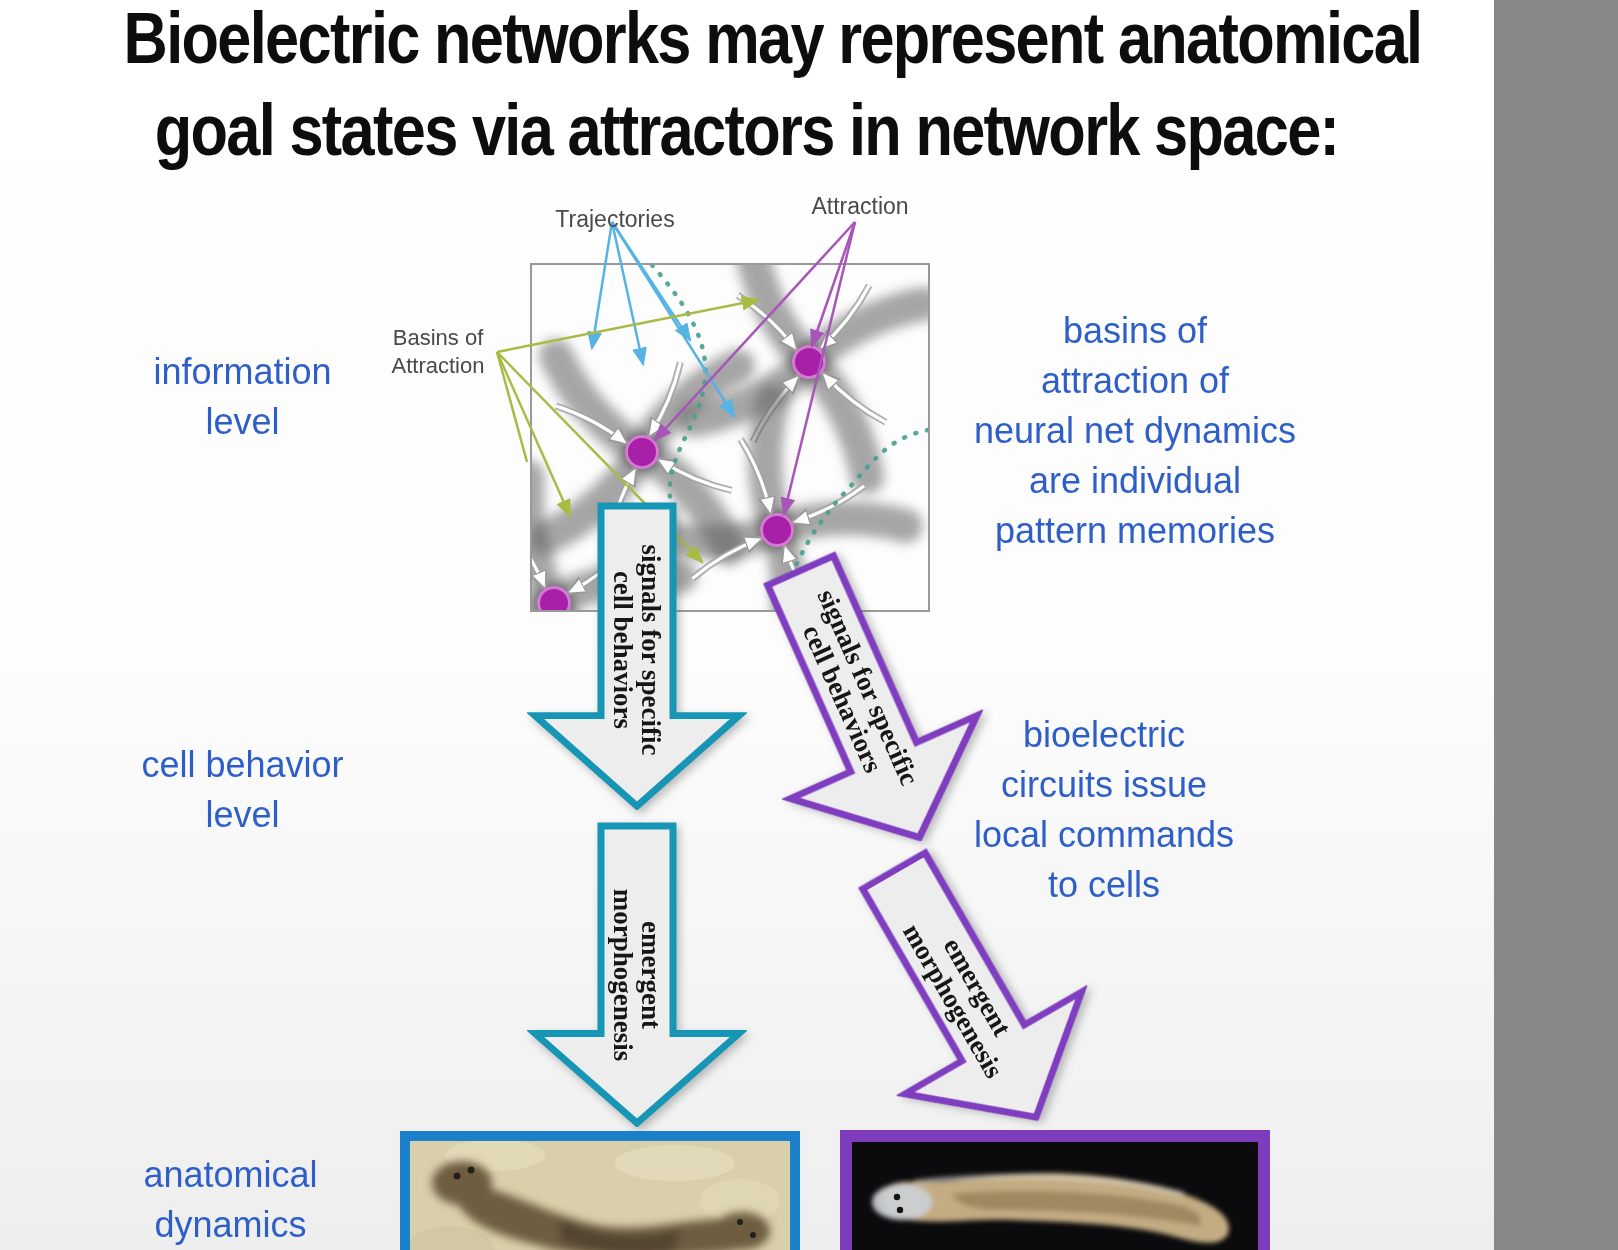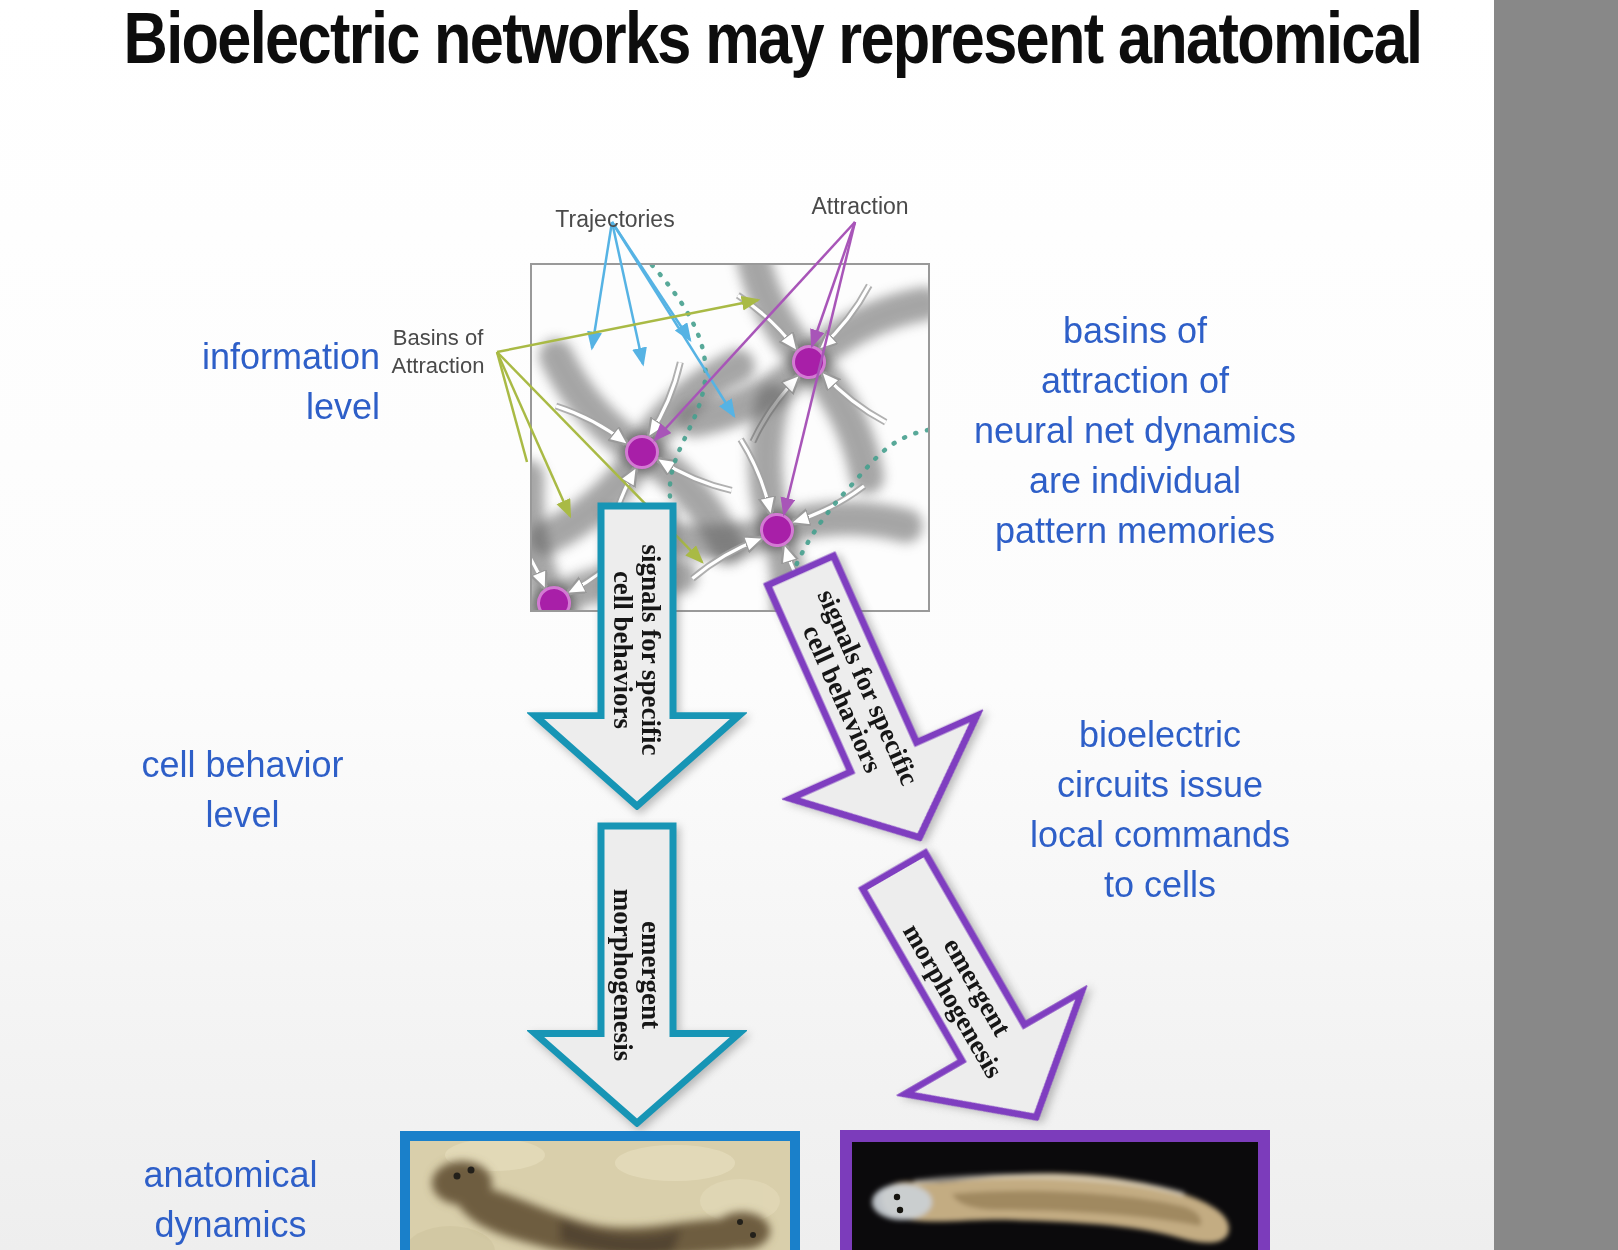--- a/index.html
+++ b/index.html
@@ -13,25 +13,25 @@
   .title .tline{display:block;height:92px;line-height:96px;white-space:nowrap;}
   .title .tline span{display:inline-block;transform:scaleX(.84);transform-origin:center;
     font-size:73px;font-weight:bold;letter-spacing:-2px;}
   
   .glabel{position:absolute;color:var(--label-gray);font-size:23px;text-align:center;white-space:pre-line;line-height:28px;}
   #lbl-trajectories{left:515px;top:193px;width:200px;margin-top:12px;}
   #lbl-attractors{left:770px;top:192px;width:180px;}
   #lbl-basins{left:378px;top:324px;width:120px;font-size:22px;}
   
   .blabel{position:absolute;color:var(--blue);font-size:36px;line-height:50px;text-align:center;white-space:pre-line;}
-  #lbl-info{left:105px;top:332px;width:275px;text-align:right;}
+  #lbl-info{left:105px;top:347px;width:275px;}
   #lbl-cell{left:105px;top:740px;width:275px;text-align:center;}
   #lbl-anat{left:93px;top:1150px;width:275px;}
   #note1{left:950px;top:306px;width:370px;}
-  #note2{left:975px;top:710px;width:370px;}
+  #note2{left:919px;top:710px;width:370px;}
   
   .diagram-box{position:absolute;left:530px;top:263px;width:400px;height:349px;
     border:2px solid #999;background:#fdfdfd;box-sizing:border-box;}
   .arms{filter:url(#blur6);opacity:.55;}
   .arm{fill:none;stroke:#5f5f5f;stroke-width:34;stroke-linecap:round;}
   .basin-core{fill:#474747;opacity:.6;filter:url(#blur5);}
   .w-halo{fill:none;stroke:#a3a3a3;stroke-width:7;opacity:.85;}
   .w-line{fill:none;stroke:#ffffff;stroke-width:3.2;}
   .attractor-dot{fill:var(--magenta);stroke:#d37ad3;stroke-width:3;}
   .dotted{fill:none;stroke:var(--dotted);stroke-width:4.5;stroke-dasharray:1 11;stroke-linecap:round;opacity:.9;}
@@ -61,20 +61,21 @@
   #img-right{left:840px;top:1130px;width:430px;height:152px;border:12px solid var(--purple-border);}
   .photo svg{display:block;}
 </style>
 </head>
 <body>
 
 <div class="slide">
 
   <div class="title">
     <span class="tline"><span>Bioelectric networks may represent anatomical</span></span>
+    <span class="tline"><span>goal states via attractors in network space:</span></span>
   </div>
 
   <div class="diagram-box">
     <svg width="396" height="345" viewBox="0 0 396 345">
       <defs>
         <filter id="blur6" x="-80%" y="-80%" width="260%" height="260%">
             <feGaussianBlur stdDeviation="6"></feGaussianBlur>
           </filter>
         <filter id="blur5" x="-80%" y="-80%" width="260%" height="260%">
             <feGaussianBlur stdDeviation="5"></feGaussianBlur>

